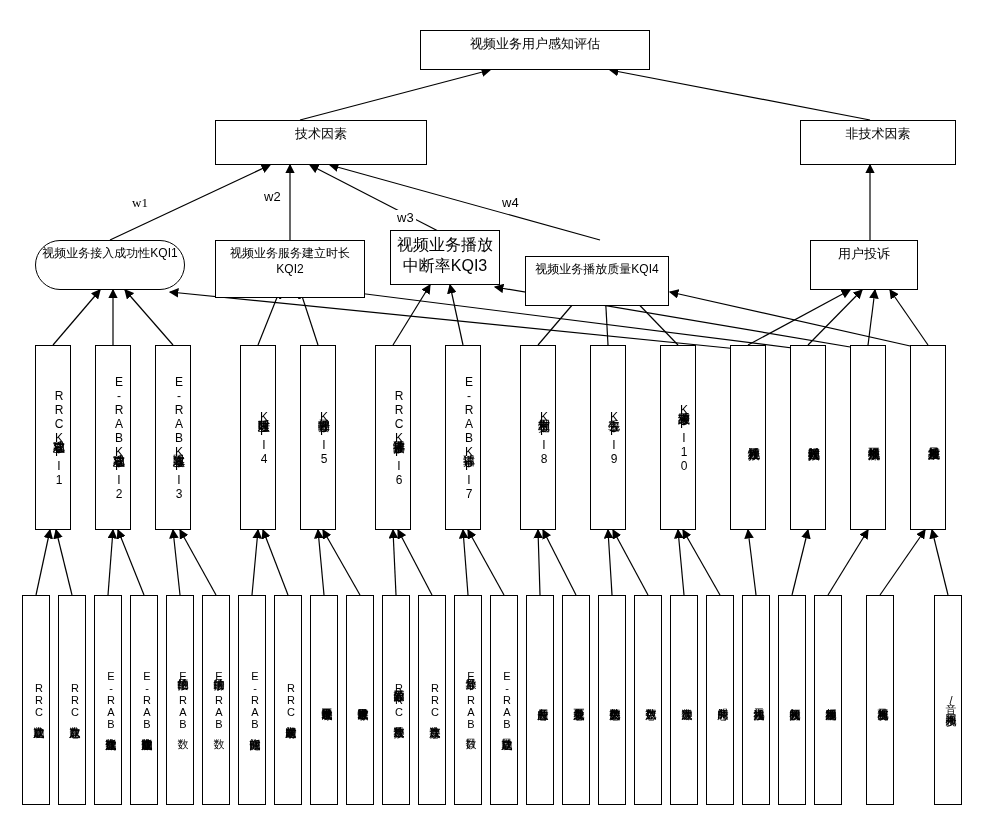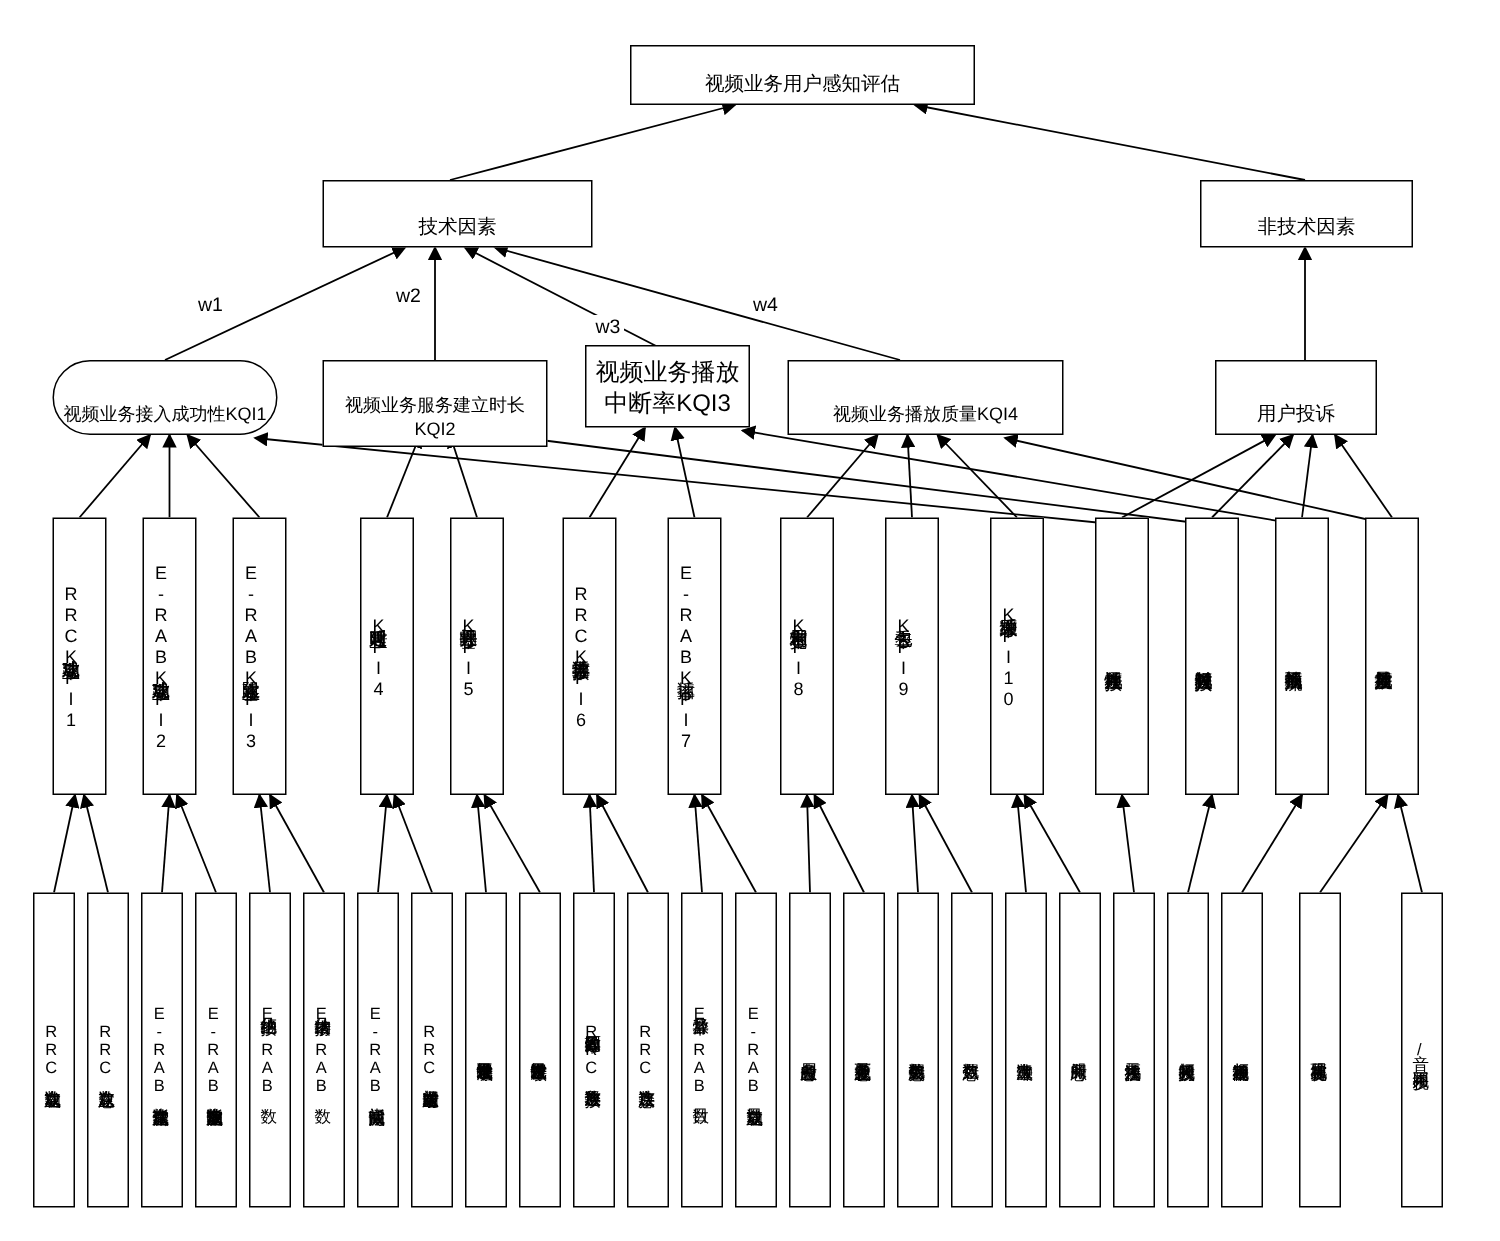--- a/index.html
+++ b/index.html
@@ -12,21 +12,21 @@
   height: 827px;
   position: relative;
   font-size: 13px;
 }
 svg { position: absolute; top: 0; left: 0; width: 1000px; height: 827px; pointer-events: none; }
 .box {
   position: absolute;
   border: 1.5px solid #000;
   background: #fff;
   display: flex;
-  align-items: flex-end;
+  align-items: flex-start;
   justify-content: center;
   text-align: center;
   padding: 4px;
 }
 .h { writing-mode: horizontal-tb; }
 .v {
   writing-mode: vertical-rl;
   text-orientation: upright;
   letter-spacing: 0px;
   font-size: 12px;
@@ -123,42 +123,42 @@
 
     <line x1="880" y1="595" x2="925" y2="530"></line>
     <line x1="948" y1="595" x2="932" y2="530"></line>
   </g>
 </svg>
 
 <div class="box h" style="left:420px;top:30px;width:230px;height:40px;">
   <span>视频业务用户感知评估</span>
 </div>
 
-<div class="box h" style="left:215px;top:120px;width:180px;height:45px;">
+<div class="box h" style="left:215px;top:120px;width:212px;height:45px;">
   <span>技术因素</span>
 </div>
-<div class="box h" style="left:800px;top:120px;width:142px;height:45px;">
+<div class="box h" style="left:800px;top:120px;width:156px;height:45px;">
   <span>非技术因素</span>
 </div>
 
-<div class="wlabel" style="left:130px;top:195px;">w1</div>
+<div class="wlabel" style="left:130px;top:195px;font-family:Liberation Serif, serif;">w1</div>
 <div class="wlabel" style="left:262px;top:189px;">w2</div>
 <div class="wlabel" style="left:395px;top:210px;">w3</div>
 <div class="wlabel" style="left:500px;top:195px;">w4</div>
 
 <div class="box h" style="left:35px;top:240px;width:150px;height:50px;font-size:12px;border-radius:25px;">
   <span>视频业务接入成功性KQI1</span>
 </div>
 <div class="box h" style="left:215px;top:240px;width:150px;height:58px;font-size:12px;">
   <span>视频业务服务建立时长KQI2</span>
 </div>
 <div class="box h" style="left:390px;top:230px;width:110px;height:55px;font-size:16px;">
   <span>视频业务播放中断率KQI3</span>
 </div>
-<div class="box h" style="left:525px;top:240px;width:184px;height:50px;font-size:12px;">
+<div class="box h" style="left:525px;top:256px;width:144px;height:50px;font-size:12px;">
   <span>视频业务播放质量KQI4</span>
 </div>
 <div class="box h" style="left:810px;top:240px;width:108px;height:50px;">
   <span>用户投诉</span>
 </div>
 
 <div class="box v" style="left:35px;top:345px;width:36px;height:185px;">
     <span>RRC建立成功率KPI1</span>
   </div>
 <div class="box v" style="left:95px;top:345px;width:36px;height:185px;">

